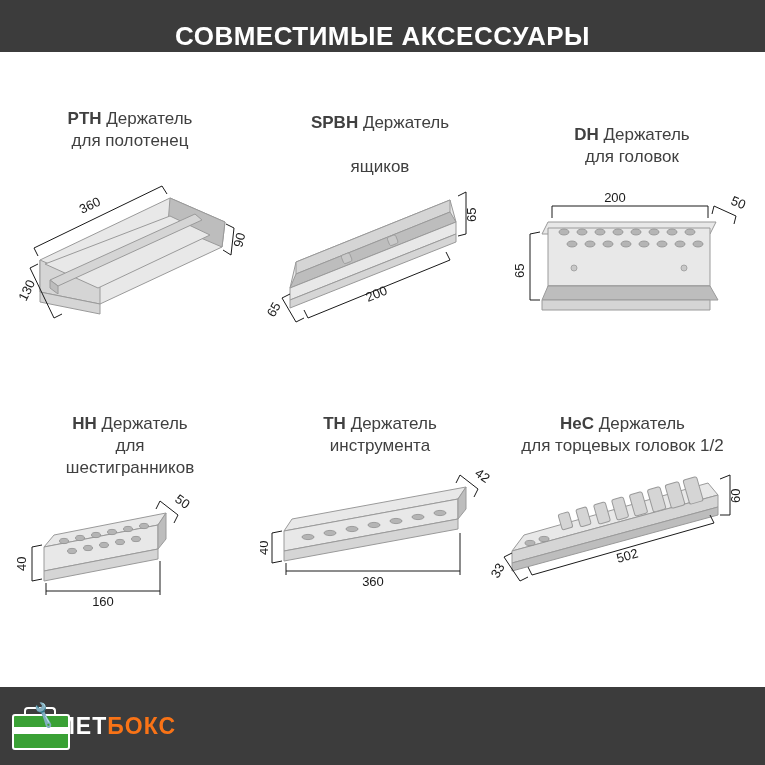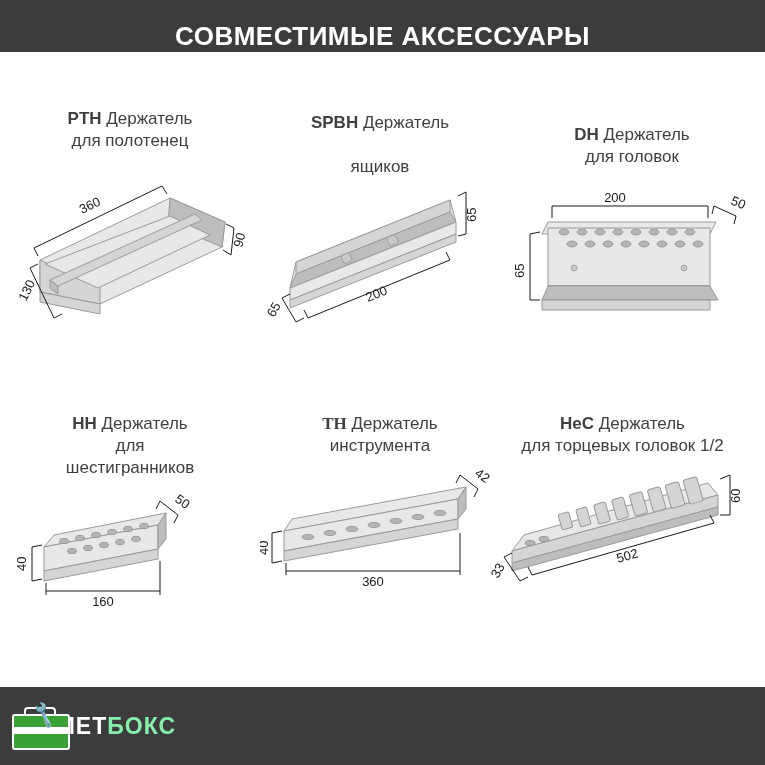--- a/index.html
+++ b/index.html
@@ -43,21 +43,21 @@
     position:absolute;left:0;top:11px;width:100%;height:7px;background:#ffffff;
   }
   .wrench{
     position:absolute;right:-4px;top:4px;width:22px;height:22px;
     color:#cfcfcf;font-size:20px;line-height:20px;transform:rotate(20deg);
   }
   .logo-text{
     color:#ffffff;font-size:23px;font-weight:bold;letter-spacing:1px;
     margin-left:6px;
   }
-  .logo-text .accent{color:#86efac;}
+  .logo-text .accent{color:#f97316;}
 
   .grid{
     position:absolute;left:0;top:68px;width:765px;height:619px;
   }
   .cell{position:absolute;}
   .cell .title{
     font-size:17px;line-height:22px;color:#404040;text-align:center;
   }
   .art{position:relative;width:100%;text-align:center;}
 
@@ -247,21 +247,21 @@
         <line class="dimline" x1="36" y1="112" x2="150" y2="112"></line>
         <line class="dimline" x1="36" y1="104" x2="36" y2="116"></line>
         <line class="dimline" x1="150" y1="82" x2="150" y2="116"></line>
         <text class="dim" x="93" y="127" text-anchor="middle">160</text>
       </svg>
     </div>
   </div>
 
   <div class="cell" style="left:260px;top:345px;width:240px;">
     <div class="title">
-      <span style="font-weight:bold;font-family:Liberation Serif, serif;">TH</span>
+      <span style="font-weight:bold;">TH</span>
       <span>Держатель</span><br>
       <span>инструмента</span>
     </div>
     <div class="art">
       <svg width="240" height="130" viewBox="0 0 240 130">
         <polygon class="part-light" points="24,74 32,62 206,30 198,42"></polygon>
         <polygon class="part-light" points="24,74 198,42 198,62 24,94"></polygon>
         <polygon class="part-mid" points="24,94 198,62 198,72 24,104"></polygon>
         <polygon class="part-dark" points="198,42 206,30 206,52 198,62"></polygon>
         <g>

